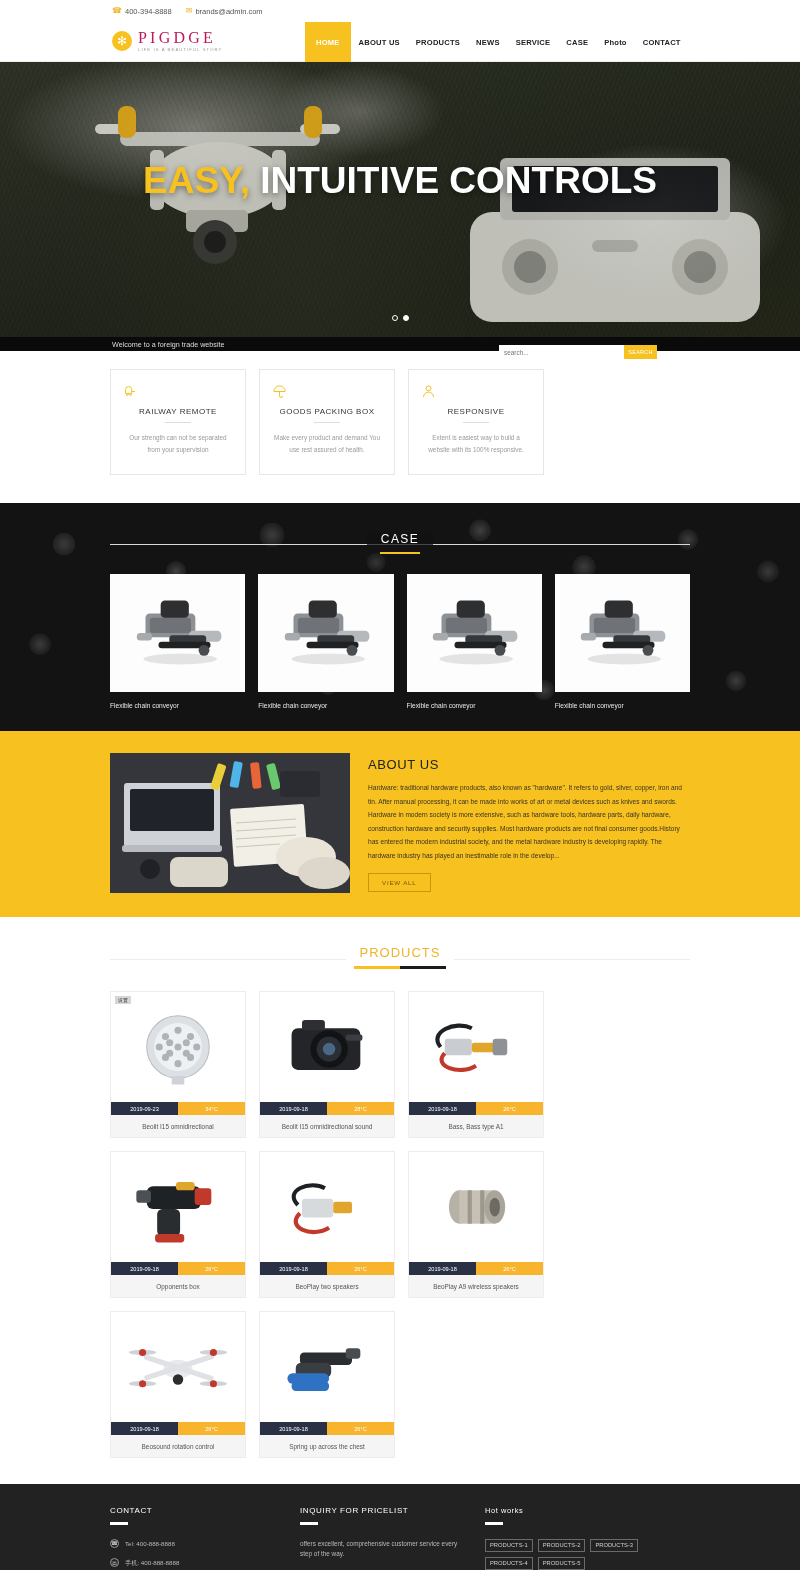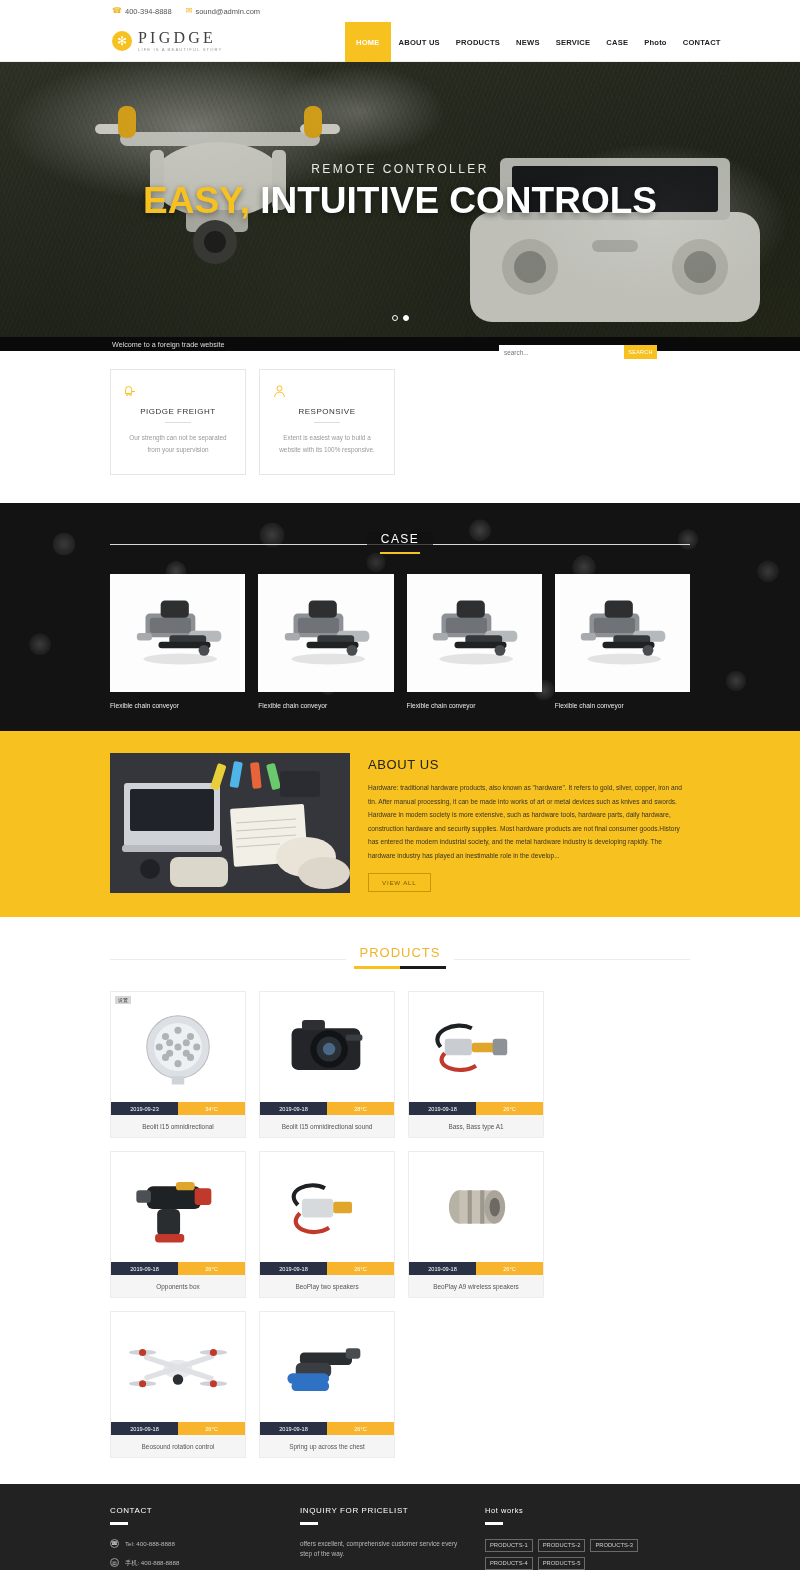--- a/index.html
+++ b/index.html
@@ -48,21 +48,21 @@
     width: 20px; height: 20px; border-radius: 50%;
     background: #f7c11f;
     display: flex; align-items: center; justify-content: center;
     flex: none;
   }
   .logo-mark span { color: #fff; font-size: 12px; line-height: 1; }
   .logo-text { line-height: 1; }
   .logo-name {
     font-size: 16px;
     letter-spacing: 3.2px;
-    color: #404040;
+    color: #be185d;
     font-family: "Liberation Serif", serif;
     font-weight: 400;
   }
   .logo-tag {
     font-size: 4.2px;
     letter-spacing: 1.1px;
     color: #999;
     margin-top: 2px;
   }
   .nav {
@@ -74,21 +74,21 @@
   }
   .nav a {
     display: flex; align-items: center;
     padding: 0 8px;
     font-size: 7.6px;
     font-weight: bold;
     color: #222;
     text-decoration: none;
     letter-spacing: 0.2px;
   }
-  .nav a.active { background: #f7c11f; color: #fff; padding: 0 11px; margin-left: 40px; }
+  .nav a.active { background: #f7c11f; color: #fff; padding: 0 11px; }
 
   
   .hero {
     height: 275px;
     position: relative;
     overflow: hidden;
     background: #2b2d22;
   }
   .hero-bg {
     position: absolute; inset: 0;
@@ -461,21 +461,21 @@
 
 <div class="wrap">
 
   <div class="topbar">
     <span class="topbar-item">
       <span class="ic ic-phone">☎</span>
       <span>400-394-8888</span>
     </span>
     <span class="topbar-item">
       <span class="ic ic-mail">✉</span>
-      <span>sound@admin.com</span>
+      <span>brands@admin.com</span>
     </span>
   </div>
 
   <div class="header">
     <div class="logo-area">
       <span class="logo-mark">
           <span>✻</span>
         </span>
       <span class="logo-text">
         <div class="logo-name">PIGDGE</div>
@@ -517,21 +517,20 @@
         <rect x="500" y="96" width="230" height="62" rx="6" fill="#c6c6c0"></rect>
         <rect x="512" y="104" width="206" height="46" rx="3" fill="#16181b"></rect>
         <circle cx="530" cy="205" r="28" fill="#bdbdb6"></circle>
         <circle cx="530" cy="205" r="16" fill="#8e8e88"></circle>
         <circle cx="700" cy="205" r="28" fill="#bdbdb6"></circle>
         <circle cx="700" cy="205" r="16" fill="#8e8e88"></circle>
         <rect x="592" y="178" width="46" height="12" rx="6" fill="#b4b4ae"></rect>
       </g>
     </svg>
     <div class="hero-inner">
-      <div class="hero-sub">REMOTE CONTROLLER</div>
       <div class="hero-title">
         <span class="hl">EASY,</span>
         <span>INTUITIVE CONTROLS</span>
       </div>
     </div>
     <div class="hero-dots">
       <span class="dot"></span>
       <span class="dot on"></span>
     </div>
   </div>
@@ -549,23 +548,34 @@
       <div class="feature-row" id="features-root">
           <div class="feature">
             <div class="feature-ic">
               <svg width="15" height="15" viewBox="0 0 24 24" fill="none" stroke="#f7c11f" stroke-width="1.6">
                 <path d="M4 9a5 5 0 0 1 10 0v6H4z"></path>
                 <circle cx="7" cy="17" r="1.4"></circle>
                 <circle cx="12" cy="17" r="1.4"></circle>
                 <path d="M14 12h5"></path>
               </svg>
             </div>
-            <div class="feature-title">PIGDGE FREIGHT</div>
+            <div class="feature-title">RAILWAY REMOTE</div>
             <div class="feature-div"></div>
             <div class="feature-desc">Our strength can not be separated from your supervision</div>
+          </div>
+          <div class="feature">
+            <div class="feature-ic">
+              <svg width="15" height="15" viewBox="0 0 24 24" fill="none" stroke="#f7c11f" stroke-width="1.6">
+                <path d="M3 12a9 9 0 0 1 18 0z"></path>
+                <path d="M12 12v7a2.5 2.5 0 0 0 5 0"></path>
+              </svg>
+            </div>
+            <div class="feature-title">GOODS PACKING BOX</div>
+            <div class="feature-div"></div>
+            <div class="feature-desc">Make every product and demand You use rest assured of health.</div>
           </div>
           <div class="feature">
             <div class="feature-ic">
               <svg width="15" height="15" viewBox="0 0 24 24" fill="none" stroke="#f7c11f" stroke-width="1.6">
                 <circle cx="12" cy="7" r="4"></circle>
                 <path d="M4 21c0-4.4 3.6-8 8-8s8 3.6 8 8"></path>
               </svg>
             </div>
             <div class="feature-title">RESPONSIVE</div>
             <div class="feature-div"></div>

